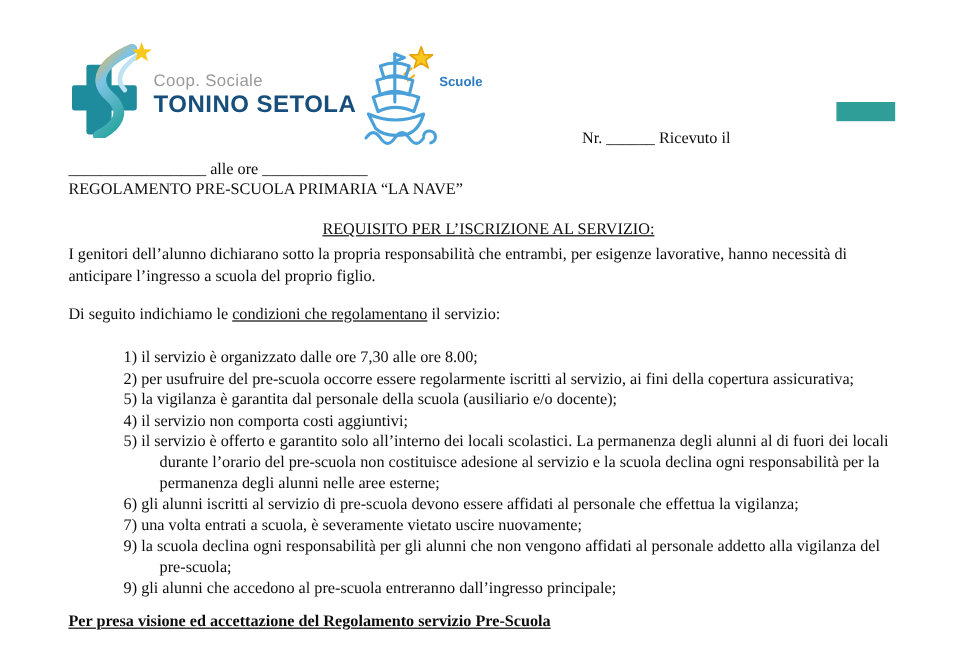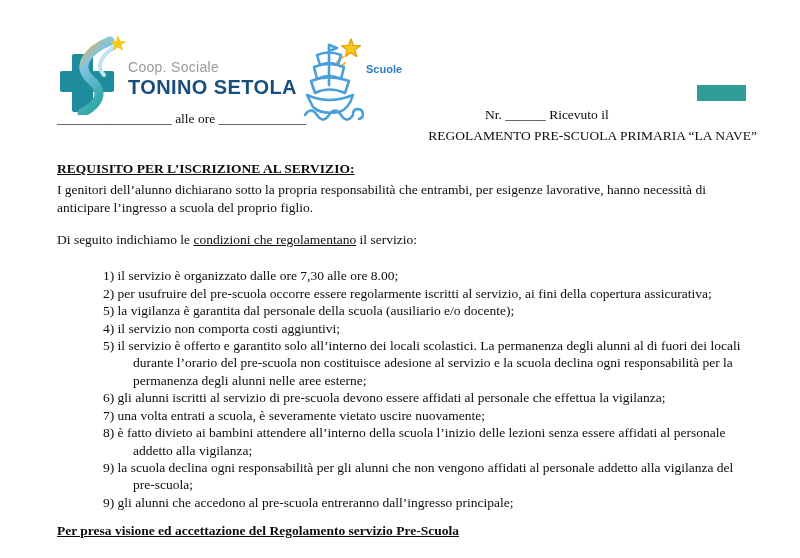--- a/index.html
+++ b/index.html
@@ -13,23 +13,23 @@
   .coop   { font-size:14px; color:#9a9a9a; letter-spacing:.3px; }
   .tonino { font-size:20px; font-weight:bold; color:#174e7c; letter-spacing:.4px; margin-top:1px; }
   .onlus  { font-size:14px; font-weight:bold; color:#2aa5a0; letter-spacing:1.2px; margin-top:1px; }
   .ship-icon { position:absolute; left:303px; top:13px; width:64px; height:88px; }
   .logo-right-text { position:absolute; left:366px; top:41px; font-family:"Liberation Sans", sans-serif; }
   .scuole { font-size:11px; font-weight:bold; color:#2d7cc3; }
   .lanave { font-size:28px; font-weight:bold; color:#1a5fa8; letter-spacing:-.5px; margin-top:-3px; }
   .highlight-box { position:absolute; left:697px; top:63px; width:49px; height:16px; background:#2f9e99; }
   .nr-line { position:absolute; left:485px; top:85px; font-size:13.5px; }
   
-  .doc { position:absolute; left:57px; top:88px; width:700px; font-size:13.5px; line-height:17.4px; }
-  .doc-head2 { white-space:pre-wrap;text-align:right; }
-  .req-heading { font-weight:bold; text-decoration:underline; margin-top:15px; }
+  .doc { position:absolute; left:57px; top:110px; width:700px; font-size:13.5px; line-height:17.4px; }
+  .doc-head2 { white-space:pre-wrap; }
+  .req-heading { font-weight:normal; text-decoration:underline; margin-top:15px;text-align:center; }
   .req-para { margin-top:4px; }
   .intro { margin-top:15px; }
   .intro .u { text-decoration:underline; }
   .rules { margin-top:19px; margin-left:46px; }
   .rules .li { padding-left:30px; text-indent:-30px; }
   .footer-heading { font-weight:bold; text-decoration:underline; margin-top:11px; }
 </style>
 </head>
 <body>
 
@@ -88,21 +88,20 @@
     <div class="intro"><span>Di seguito indichiamo le </span><span class="u">condizioni che regolamentano</span><span> il servizio:</span></div>
 
     <div class="rules">
         <div class="li">1) il servizio è organizzato dalle ore 7,30 alle ore 8.00;</div>
         <div class="li">2) per usufruire del pre-scuola occorre essere regolarmente iscritti al servizio, ai fini della copertura assicurativa;</div>
         <div class="li">5) la vigilanza è garantita dal personale della scuola (ausiliario e/o docente);</div>
         <div class="li">4) il servizio non comporta costi aggiuntivi;</div>
         <div class="li">5) il servizio è offerto e garantito solo all’interno dei locali scolastici. La permanenza degli alunni al di fuori dei locali durante l’orario del pre-scuola non costituisce adesione al servizio e la scuola declina ogni responsabilità per la permanenza degli alunni nelle aree esterne;</div>
         <div class="li">6) gli alunni iscritti al servizio di pre-scuola devono essere affidati al personale che effettua la vigilanza;</div>
         <div class="li">7) una volta entrati a scuola, è severamente vietato uscire nuovamente;</div>
-        <div class="li">8) è fatto divieto ai bambini attendere all’interno della scuola l’inizio delle lezioni senza essere affidati al personale addetto alla vigilanza;</div>
         <div class="li">9) la scuola declina ogni responsabilità per gli alunni che non vengono affidati al personale addetto alla vigilanza del pre-scuola;</div>
         <div class="li">9) gli alunni che accedono al pre-scuola entreranno dall’ingresso principale;</div>
       </div>
 
     <div class="footer-heading">Per presa visione ed accettazione del Regolamento servizio Pre-Scuola</div>
   </div>
 
 </div>
 
 </body></html>

